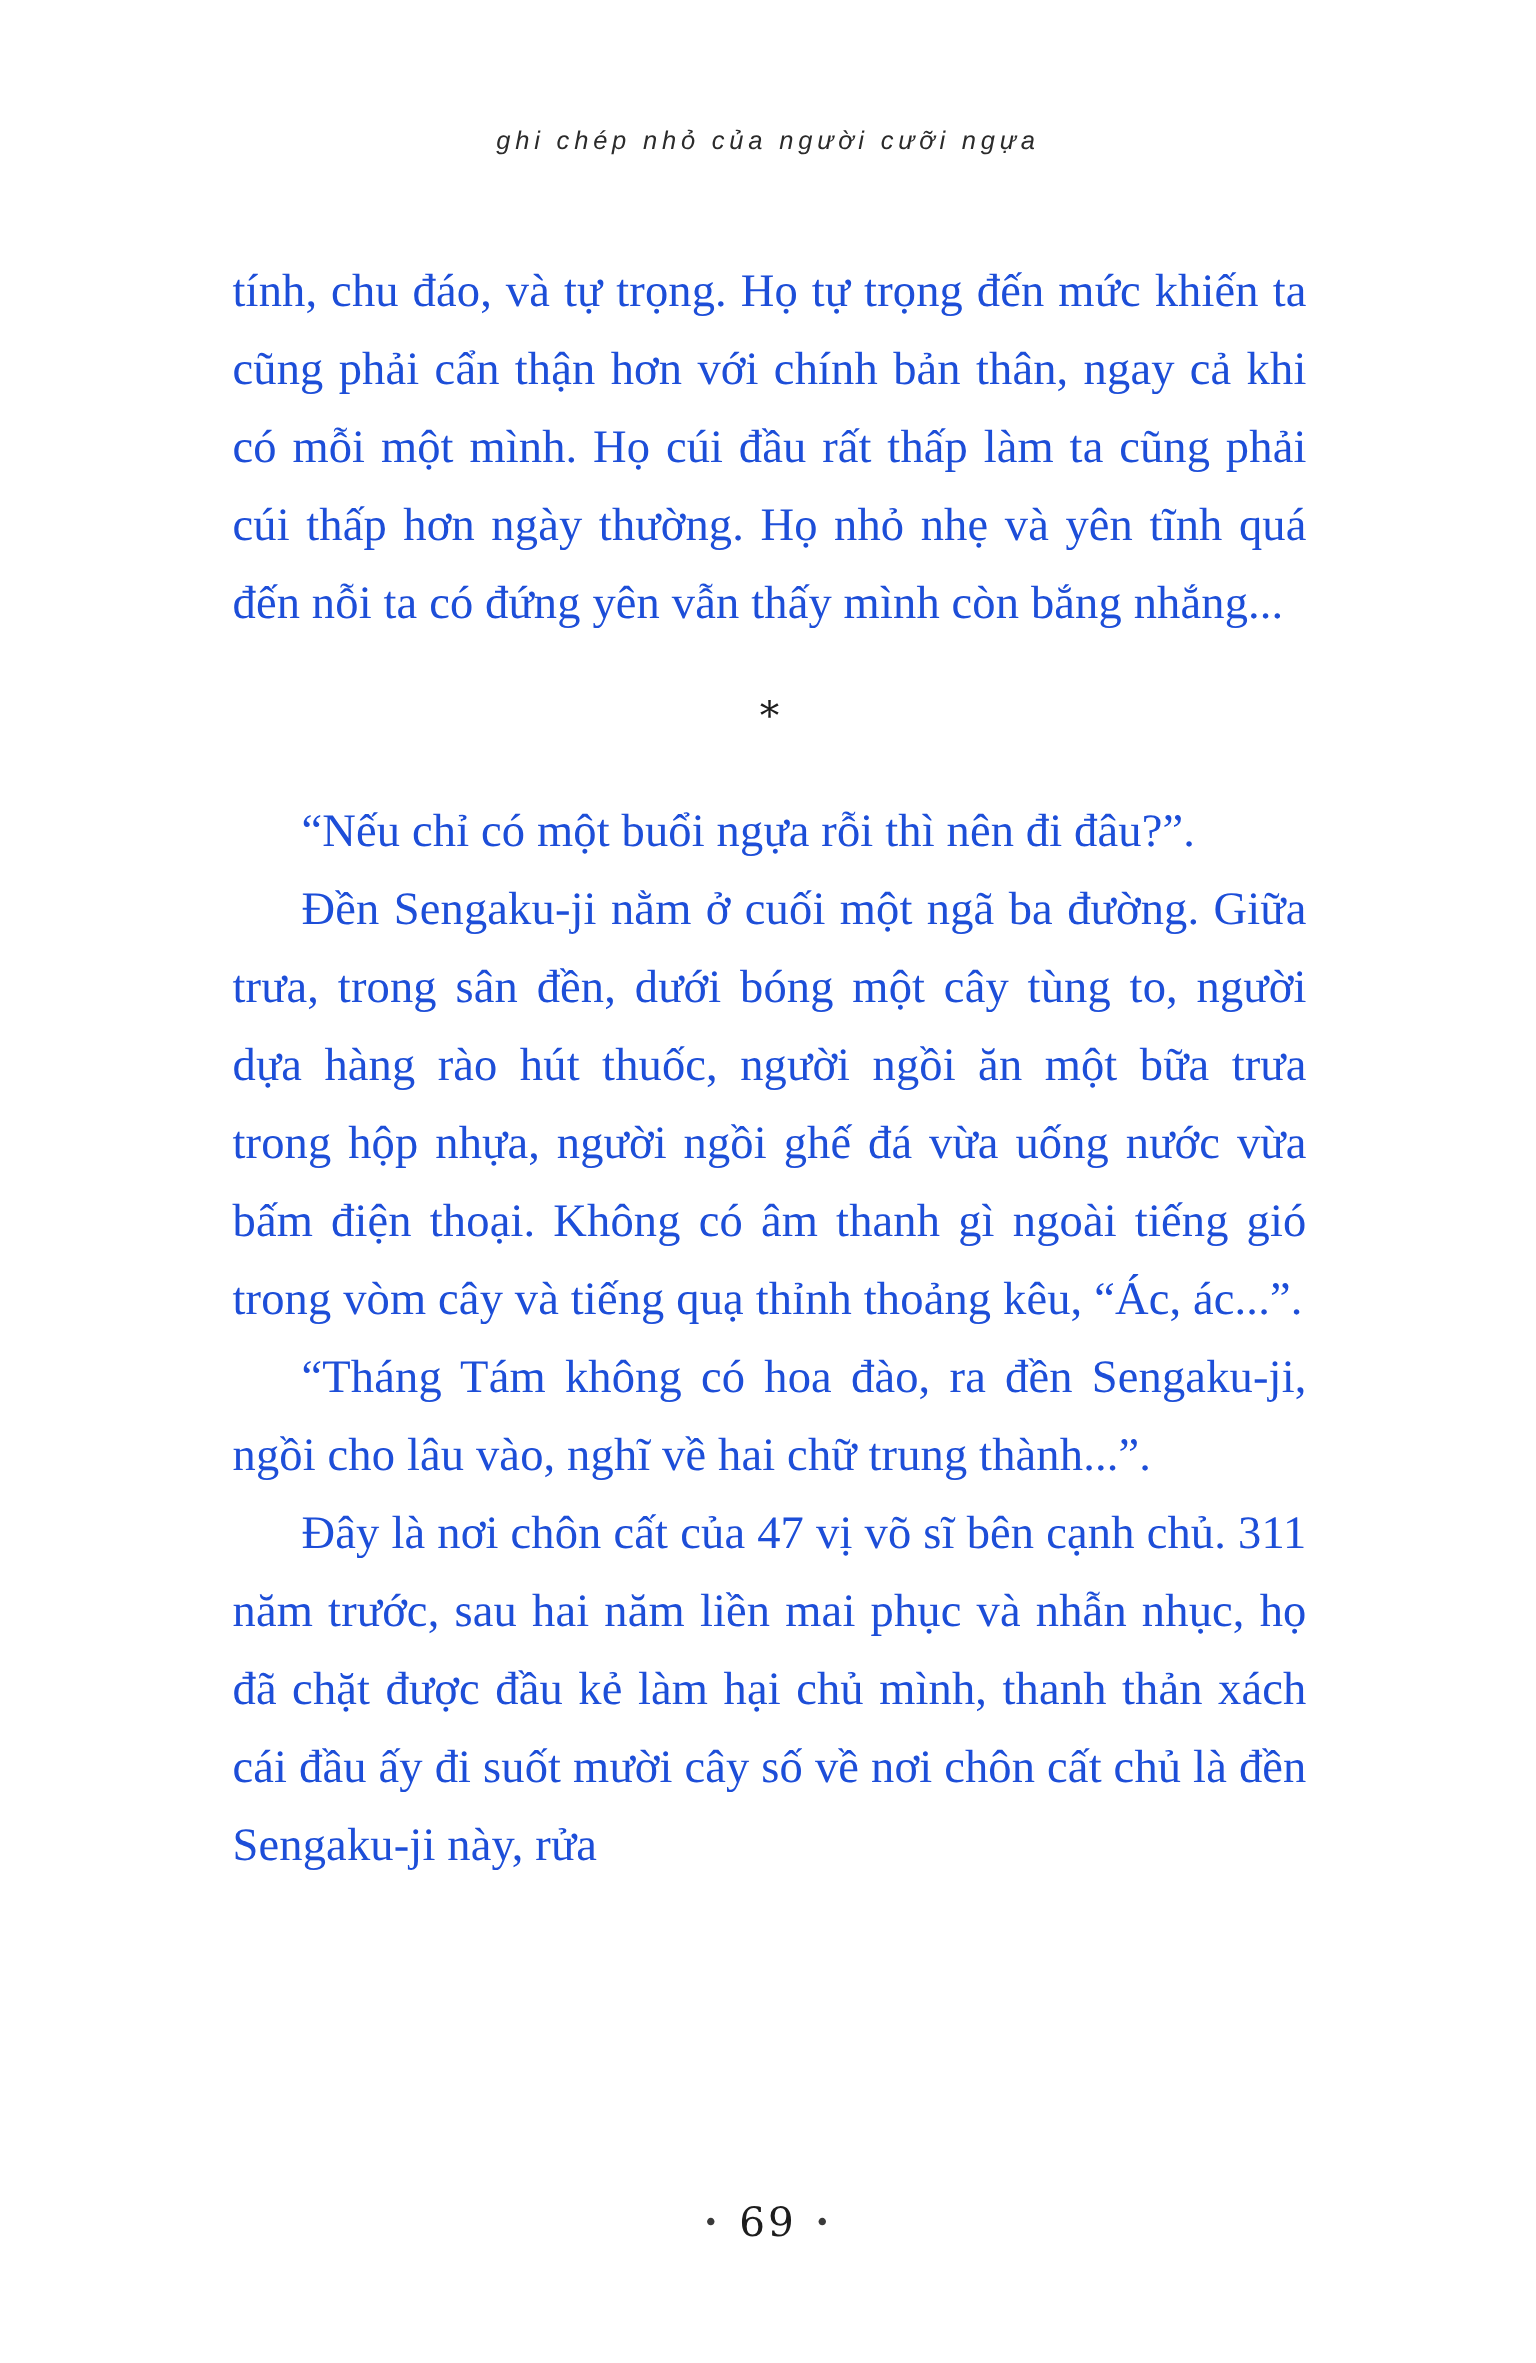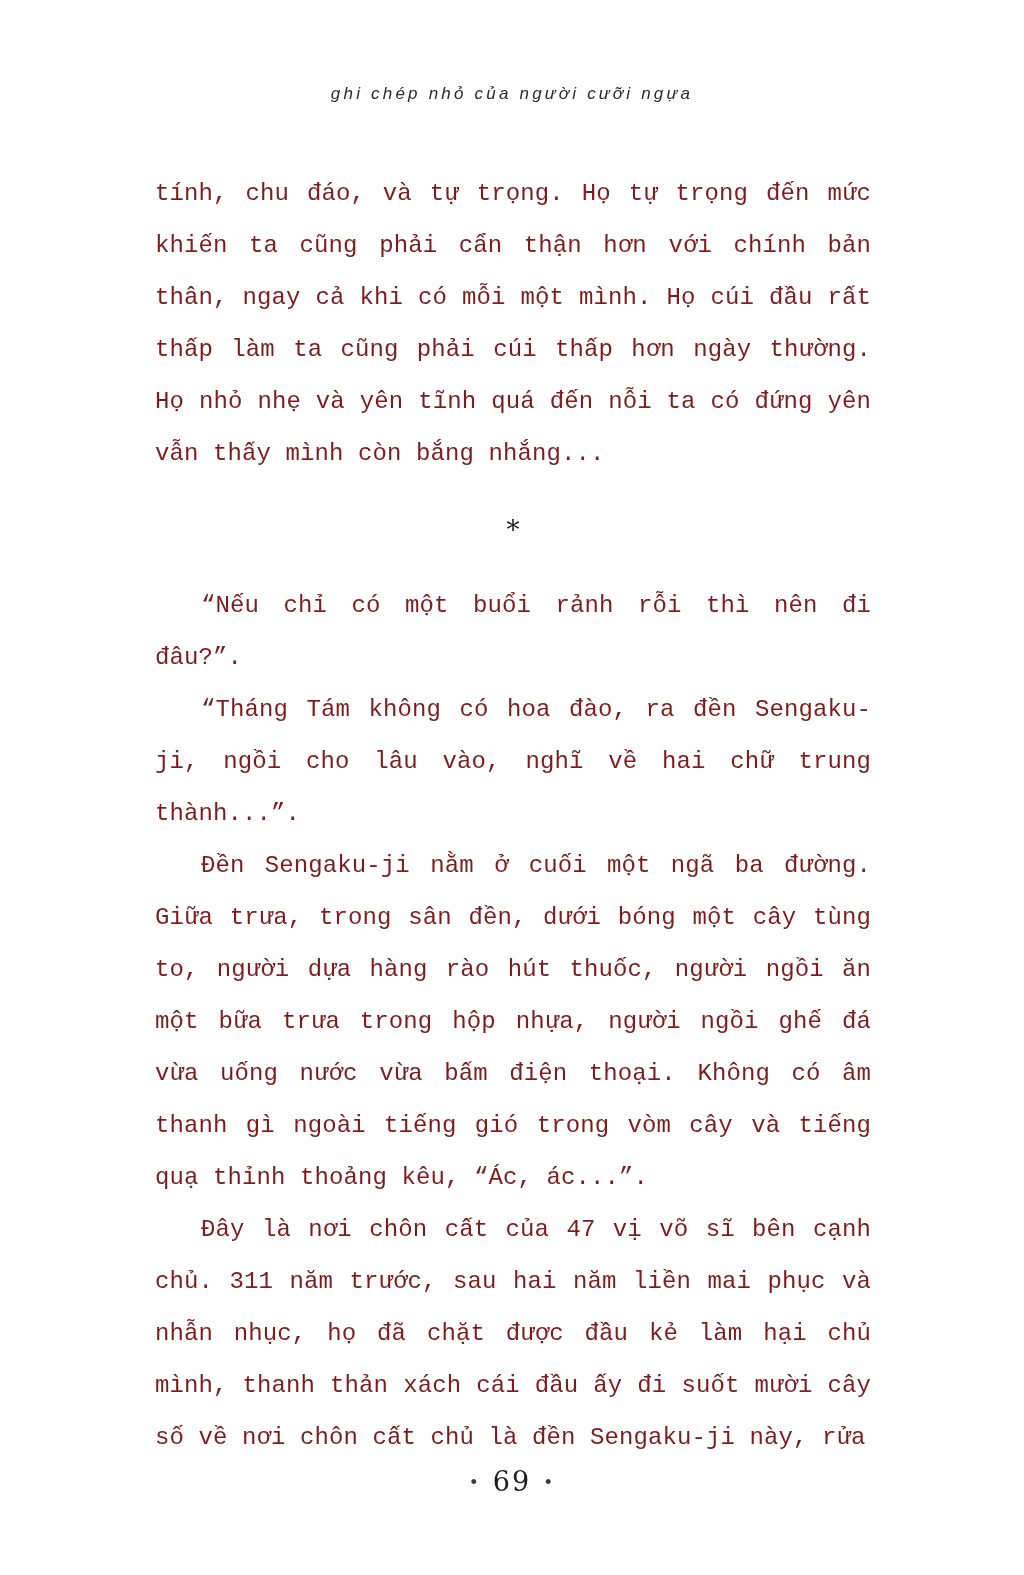--- a/index.html
+++ b/index.html
@@ -35,26 +35,26 @@
     font-weight: 400;
   }
   .body-block {
     position: absolute;
     top: 168px;
     left: 155px;
     width: 716px;
   }
   p.para {
     margin: 0;
-    font-family: Liberation Mono, monospace;
-    font-size: 24px;
+    font-family: Liberation Serif, serif;
+    font-size: 31px;
     line-height: 52px;
     text-align: justify;
     text-justify: inter-word;
-    color: #7f1d1d;
+    color: #1d4ed8;
     letter-spacing: 0.1px;
   }
   p.para.indent {
     text-indent: 46px;
   }
   p.para.first {
     text-indent: 0;
   }
   .sep {
     margin: 0;
@@ -92,25 +92,25 @@
 <div class="page">
 
   <div class="running-head">ghi chép nhỏ của người cưỡi ngựa</div>
 
   <div class="body-block">
 
     <p class="para first">tính, chu đáo, và tự trọng. Họ tự trọng đến mức khiến ta cũng phải cẩn thận hơn với chính bản thân, ngay cả khi có mỗi một mình. Họ cúi đầu rất thấp làm ta cũng phải cúi thấp hơn ngày thường. Họ nhỏ nhẹ và yên tĩnh quá đến nỗi ta có đứng yên vẫn thấy mình còn bắng nhắng...</p>
 
     <div class="sep">*</div>
 
-    <p class="para indent">“Nếu chỉ có một buổi rảnh rỗi thì nên đi đâu?”.</p>
+    <p class="para indent">“Nếu chỉ có một buổi ngựa rỗi thì nên đi đâu?”.</p>
+
+    <p class="para indent">Đền Sengaku-ji nằm ở cuối một ngã ba đường. Giữa trưa, trong sân đền, dưới bóng một cây tùng to, người dựa hàng rào hút thuốc, người ngồi ăn một bữa trưa trong hộp nhựa, người ngồi ghế đá vừa uống nước vừa bấm điện thoại. Không có âm thanh gì ngoài tiếng gió trong vòm cây và tiếng quạ thỉnh thoảng kêu, “Ác, ác...”.</p>
 
     <p class="para indent">“Tháng Tám không có hoa đào, ra đền Sengaku-ji, ngồi cho lâu vào, nghĩ về hai chữ trung thành...”.</p>
-
-    <p class="para indent">Đền Sengaku-ji nằm ở cuối một ngã ba đường. Giữa trưa, trong sân đền, dưới bóng một cây tùng to, người dựa hàng rào hút thuốc, người ngồi ăn một bữa trưa trong hộp nhựa, người ngồi ghế đá vừa uống nước vừa bấm điện thoại. Không có âm thanh gì ngoài tiếng gió trong vòm cây và tiếng quạ thỉnh thoảng kêu, “Ác, ác...”.</p>
 
     <p class="para indent">Đây là nơi chôn cất của 47 vị võ sĩ bên cạnh chủ. 311 năm trước, sau hai năm liền mai phục và nhẫn nhục, họ đã chặt được đầu kẻ làm hại chủ mình, thanh thản xách cái đầu ấy đi suốt mười cây số về nơi chôn cất chủ là đền Sengaku-ji này, rửa</p>
 
   </div>
 
   <div class="folio">
     <span class="dot">•</span><span class="num">69</span><span class="dot">•</span>
   </div>
 
 </div>

